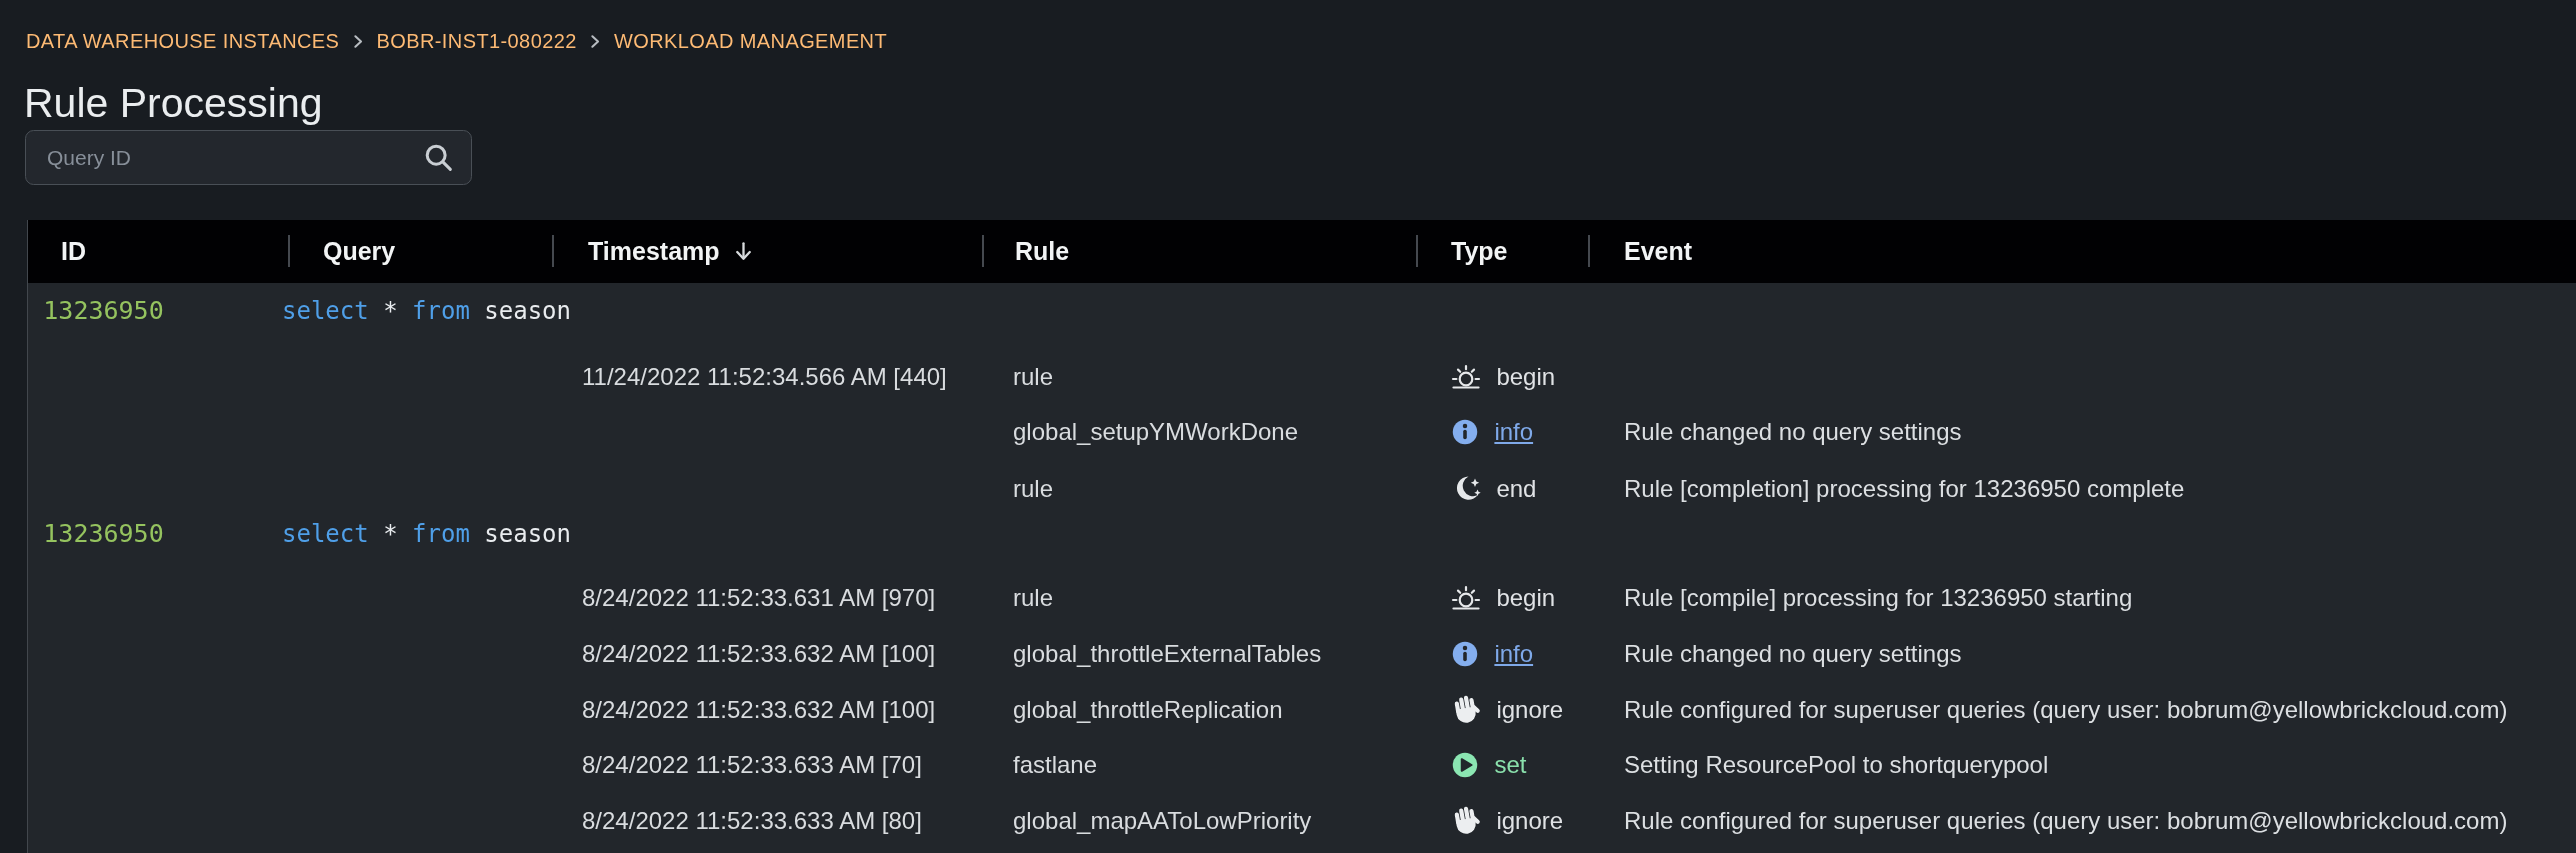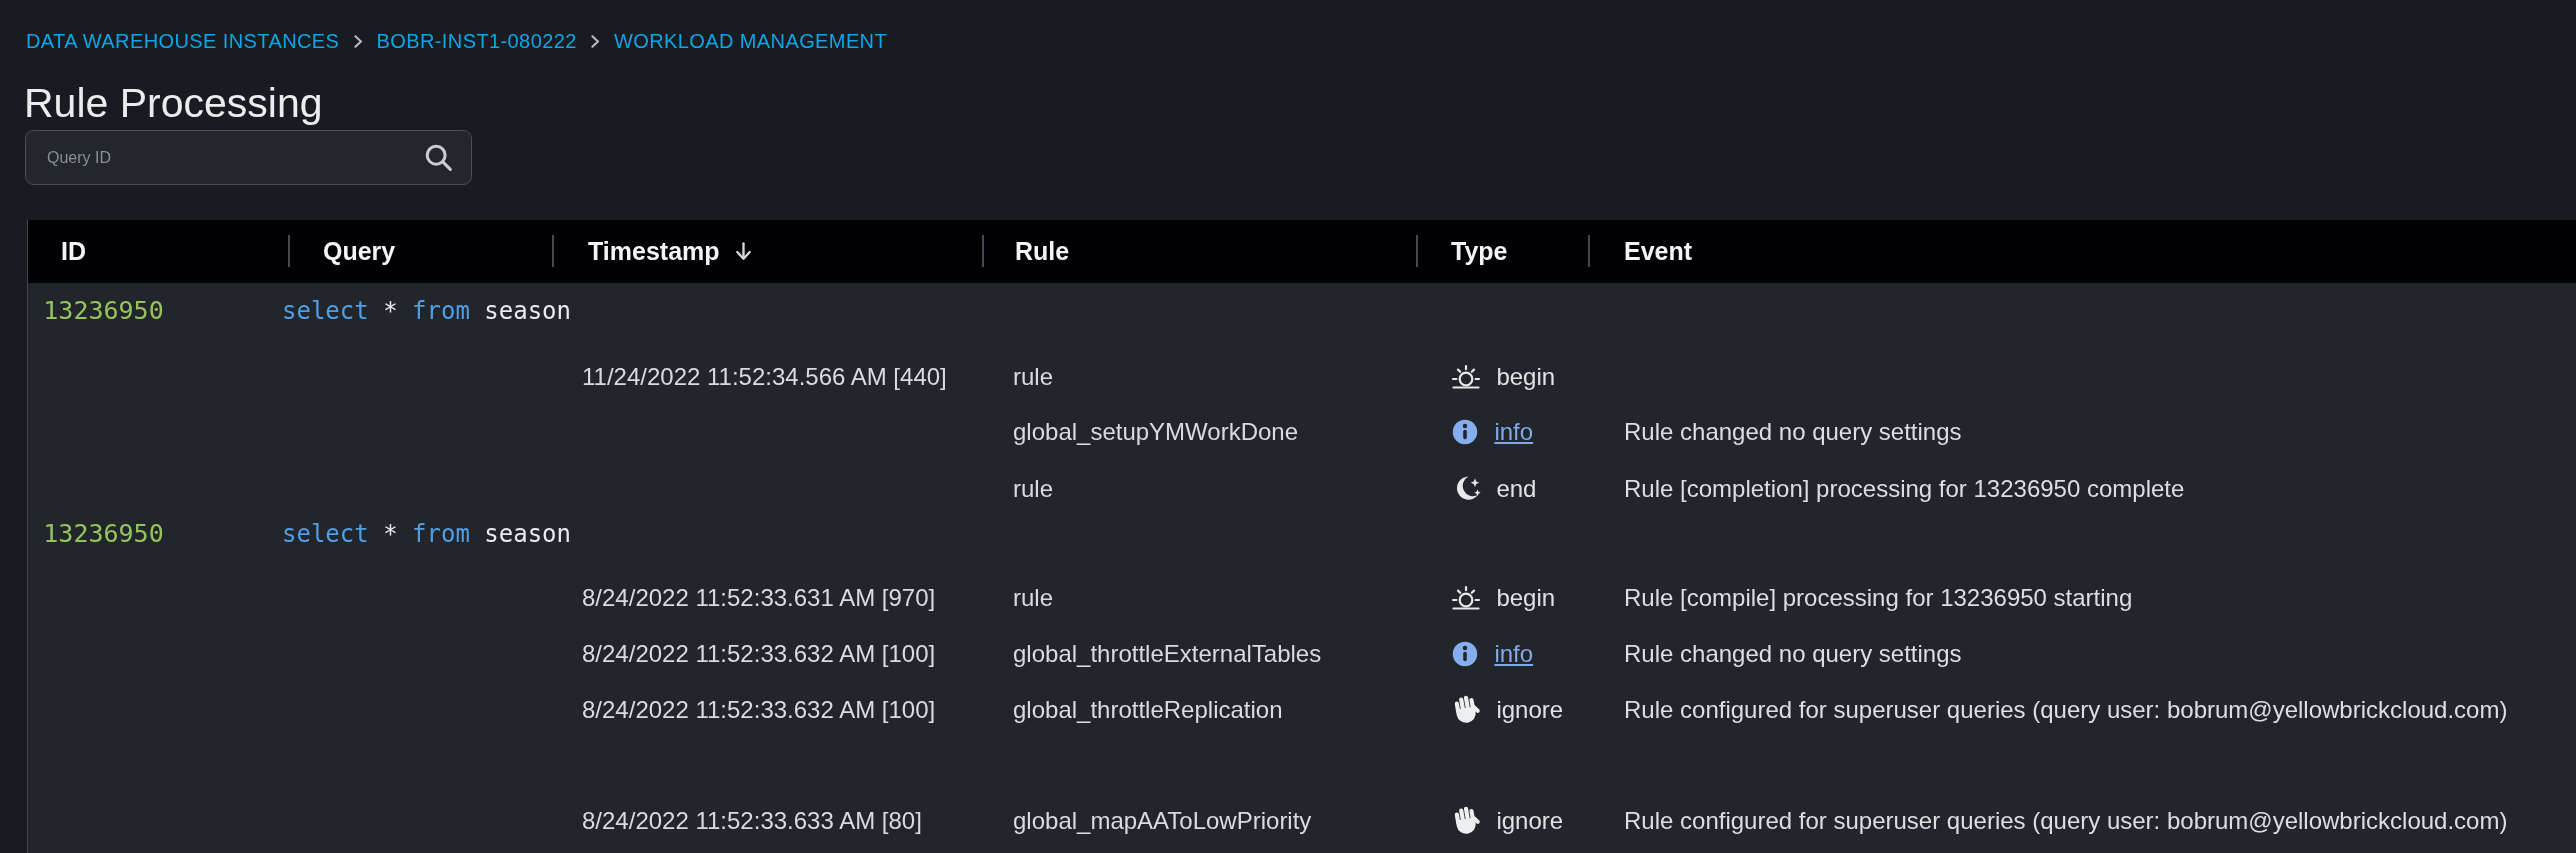--- a/index.html
+++ b/index.html
@@ -5,34 +5,34 @@
   * { box-sizing: border-box; }
   html,body { margin:0; padding:0; }
   body {
     width:2576px; height:854px; position:relative; overflow:hidden;
     background:#181c21;
     font-family:"Liberation Sans", sans-serif;
   }
 
   
   .breadcrumb { position:absolute; left:26px; top:30px; display:flex; align-items:center; gap:12.4px; }
-  .crumb { font-size:20px; font-weight:500; color:#0ea5e9; letter-spacing:0.4px; cursor:pointer; }
+  .crumb { font-size:20px; font-weight:500; color:#fdba74; letter-spacing:0.4px; cursor:pointer; }
   .crumb-sep { display:flex; align-items:center; }
 
   .page-title { position:absolute; left:24px; top:53px; font-size:41px; font-weight:500; color:#eaedef; }
 
   .search-box {
     position:absolute; left:25px; top:130px; width:447px; height:55px;
     background:#23272d; border:1.9px solid #494f56; border-radius:8.6px;
     display:flex; align-items:center;
   }
   .search-input {
     flex:1; height:100%; background:transparent; border:none; outline:none;
     font-family:"Liberation Sans", sans-serif;
-    font-size:16px; color:#7dd3fc; padding:0 0 0 21px;
+    font-size:21px; color:#7dd3fc; padding:0 0 0 21px;
   }
   .search-input::placeholder { color:#878f99; }
   .search-icon { margin:0 15.3px 0 7.6px; cursor:pointer; display:flex; }
 
   
   .rule-table {
     position:absolute; left:27px; top:220px; width:2549px; height:634px;
     background:#22262b; border-left:1px solid #42474d;
   }
   .thead { position:absolute; top:0; left:0; right:0; height:63px; background:#010103; }
@@ -237,20 +237,34 @@
             <rect x="22" y="6" width="4.2" height="13" rx="2.1"></rect>
             <rect x="24.5" y="12.5" width="4.2" height="10" rx="2.1" transform="rotate(-38 26.6 17.5)"></rect>
             <path d="M7 15 H26.2 v5.2 a9.6 9.6 0 0 1 -19.2 0 Z"></path>
           </svg>
       </span>
       <span class="type-label">ignore</span>
     </div>
     <div class="cell event-cell">Rule configured for superuser queries (query user: bobrum@yellowbrickcloud.com)</div>
   </div>
 
+  <div class="row type-set" style="top:517px">
+    <div class="cell ts-cell">8/24/2022 11:52:33.633 AM [70]</div>
+    <div class="cell rule-cell">fastlane</div>
+    <div class="cell type-cell">
+      <span class="icon">
+        <svg width="32" height="32" viewBox="0 0 34 34">
+            <circle cx="17" cy="17" r="13" fill="#8be6b2"></circle>
+            <path d="M13.5 10.8 L24 17 L13.5 23.2 Z" fill="#22262b" stroke="#22262b" stroke-width="2" stroke-linejoin="round"></path>
+          </svg>
+      </span>
+      <span class="type-label">set</span>
+    </div>
+    <div class="cell event-cell">Setting ResourcePool to shortquerypool</div>
+  </div>
 
   <div class="row" style="top:573px">
     <div class="cell ts-cell">8/24/2022 11:52:33.633 AM [80]</div>
     <div class="cell rule-cell">global_mapAAToLowPriority</div>
     <div class="cell type-cell">
       <span class="icon hand-tilt">
         <svg width="34" height="34" viewBox="0 0 34 34" fill="#eceef0">
             <rect x="7" y="7" width="4.2" height="12" rx="2.1"></rect>
             <rect x="12" y="3.8" width="4.2" height="15" rx="2.1"></rect>
             <rect x="17" y="3" width="4.2" height="16" rx="2.1"></rect>

